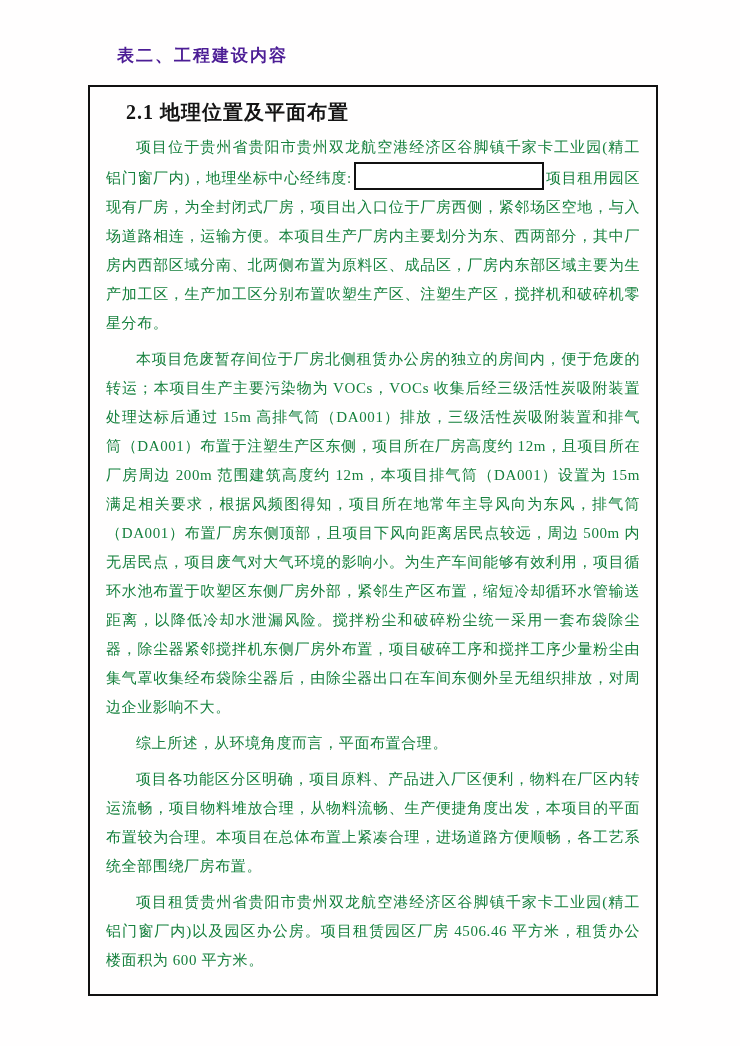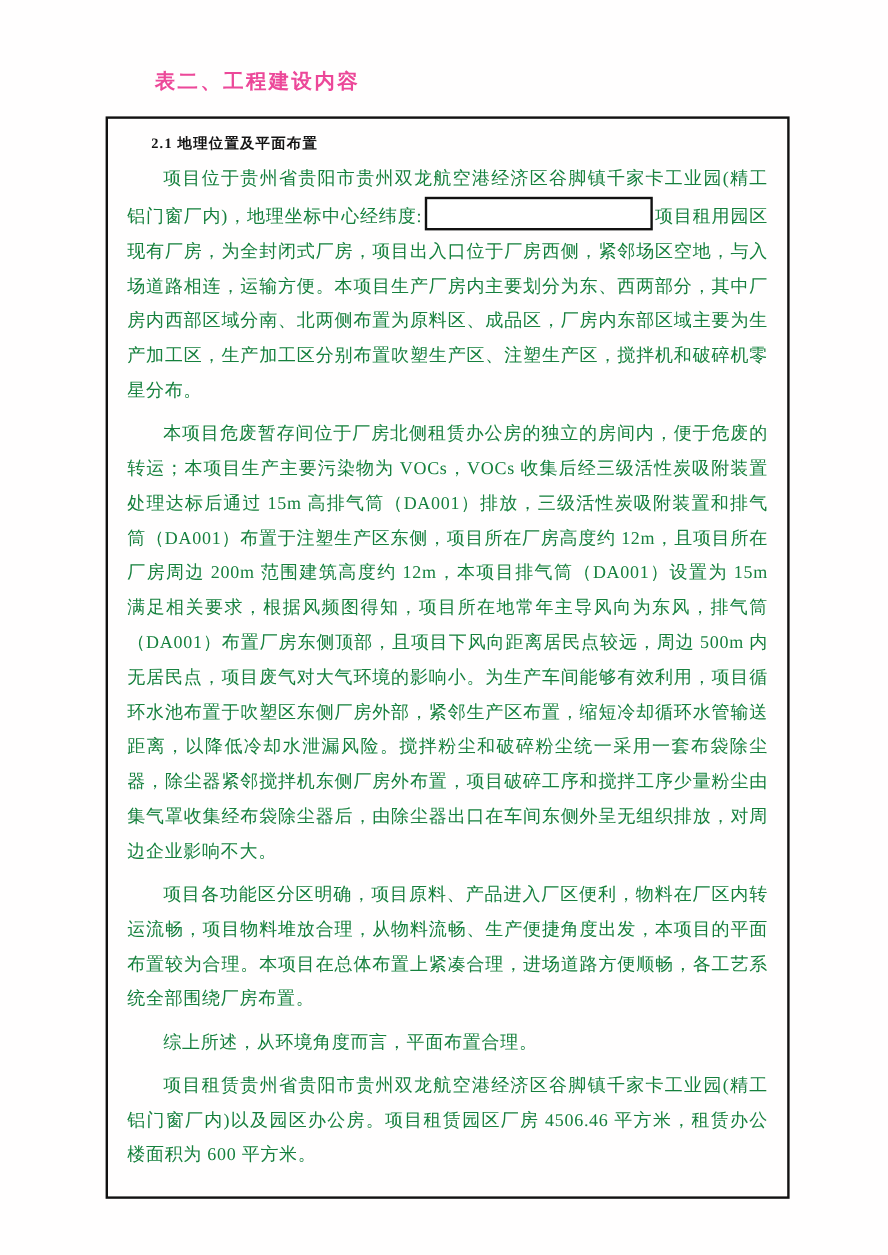--- a/index.html
+++ b/index.html
@@ -11,39 +11,39 @@
     position: relative;
     width: 740px;
     height: 1046px;
     background: #fffefe;
     overflow: hidden;
     font-family: "Liberation Serif", "DejaVu Serif", serif;
     color: #1b1b1b;
     box-sizing: border-box;
   }
   .doc-title {
-    margin: 16px;
+    margin: 4px;
     padding: 40px 0 0 113px;
     font-size: 17px;
     font-weight: bold;
     letter-spacing: 2px;
-    color: #ec4899;
+    color: #4c1d95;
   }
   .content-table {
     box-sizing: border-box;
     margin: 18px 0 0 88px;
     width: 570px;
     min-height: 832px;
     border: 2px solid #111111;
     background: #fffefe;
     padding: 10px 16px 12px 16px;
   }
   .section-heading {
     margin: 2px 0 7px 20px;
-    font-size: 12px;
+    font-size: 20px;
     font-weight: bold;
     color: #141414;
     letter-spacing: 1px;
   }
   .section-heading.second {
     margin-top: 6px;
   }
   .para {
     margin: 0 0 7px 0;
     font-size: 15px;
@@ -72,22 +72,22 @@
   <h1 class="doc-title">表二、工程建设内容</h1>
 
   <div class="content-table">
 
     <h2 class="section-heading">2.1 地理位置及平面布置</h2>
 
     <p class="para"><span>项目位于贵州省贵阳市贵州双龙航空港经济区谷脚镇千家卡工业园(精工铝门窗厂内)，地理坐标中心经纬度:</span><span class="redacted-box"></span><span>项目租用园区现有厂房，为全封闭式厂房，项目出入口位于厂房西侧，紧邻场区空地，与入场道路相连，运输方便。本项目生产厂房内主要划分为东、西两部分，其中厂房内西部区域分南、北两侧布置为原料区、成品区，厂房内东部区域主要为生产加工区，生产加工区分别布置吹塑生产区、注塑生产区，搅拌机和破碎机零星分布。</span></p>
 
     <p class="para">本项目危废暂存间位于厂房北侧租赁办公房的独立的房间内，便于危废的转运；本项目生产主要污染物为 VOCs，VOCs 收集后经三级活性炭吸附装置处理达标后通过 15m 高排气筒（DA001）排放，三级活性炭吸附装置和排气筒（DA001）布置于注塑生产区东侧，项目所在厂房高度约 12m，且项目所在厂房周边 200m 范围建筑高度约 12m，本项目排气筒（DA001）设置为 15m 满足相关要求，根据风频图得知，项目所在地常年主导风向为东风，排气筒（DA001）布置厂房东侧顶部，且项目下风向距离居民点较远，周边 500m 内无居民点，项目废气对大气环境的影响小。为生产车间能够有效利用，项目循环水池布置于吹塑区东侧厂房外部，紧邻生产区布置，缩短冷却循环水管输送距离，以降低冷却水泄漏风险。搅拌粉尘和破碎粉尘统一采用一套布袋除尘器，除尘器紧邻搅拌机东侧厂房外布置，项目破碎工序和搅拌工序少量粉尘由集气罩收集经布袋除尘器后，由除尘器出口在车间东侧外呈无组织排放，对周边企业影响不大。</p>
 
+    <p class="para">综上所述，从环境角度而言，平面布置合理。</p>
+
     <p class="para">项目各功能区分区明确，项目原料、产品进入厂区便利，物料在厂区内转运流畅，项目物料堆放合理，从物料流畅、生产便捷角度出发，本项目的平面布置较为合理。本项目在总体布置上紧凑合理，进场道路方便顺畅，各工艺系统全部围绕厂房布置。</p>
-
-    <p class="para">综上所述，从环境角度而言，平面布置合理。</p>
 
 
     <p class="para">项目租赁贵州省贵阳市贵州双龙航空港经济区谷脚镇千家卡工业园(精工铝门窗厂内)以及园区办公房。项目租赁园区厂房 4506.46 平方米，租赁办公楼面积为 600 平方米。</p>
 
   </div>
 
 </div>
 
 </body></html>

